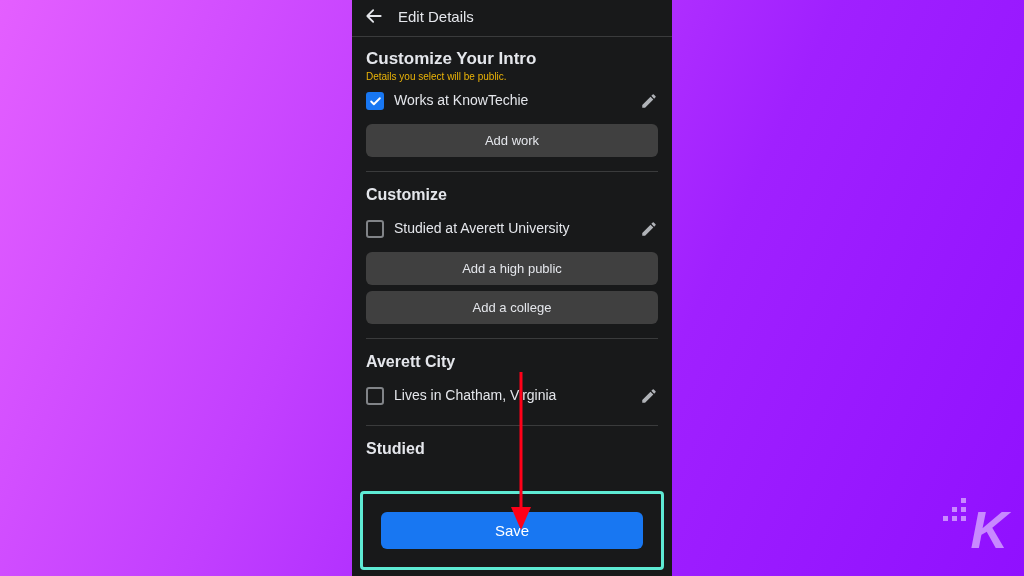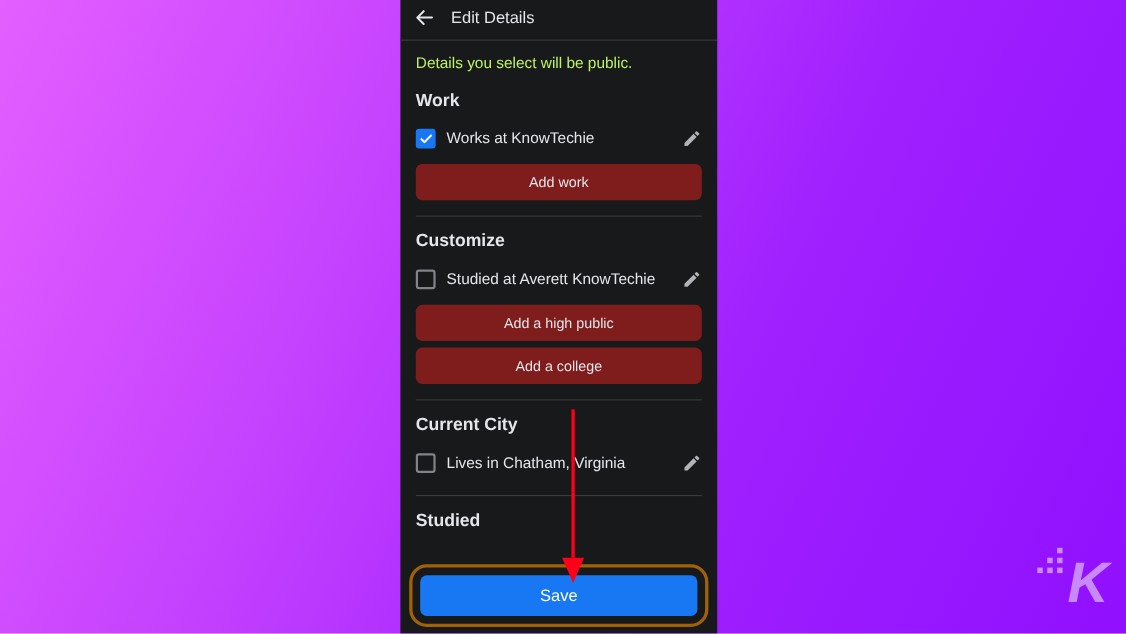--- a/index.html
+++ b/index.html
@@ -6,23 +6,23 @@
     body {
       width: 1024px;
       height: 576px;
       background: linear-gradient(115deg, #e45fff 0%, #c23fff 35%, #a020ff 65%, #9010ff 100%);
       font-family: -apple-system, BlinkMacSystemFont, "Segoe UI", Helvetica, Arial, sans-serif;
       position: relative;
       overflow: hidden;
     }
     .phone {
       position: absolute;
-      left: 364px;
+      left: 352px;
       top: 0;
-      width: 288px;
+      width: 320px;
       height: 576px;
       background: #18191a;
       color: #e4e6eb;
       overflow: hidden;
     }
     .header {
       display: flex;
       align-items: center;
       padding: 6px 12px 10px 12px;
       border-bottom: 1px solid #3a3b3c;
@@ -43,23 +43,23 @@
     .content {
       padding: 12px 14px 0 14px;
     }
     .intro-title {
       font-size: 17px;
       font-weight: 700;
       color: #e4e6eb;
       margin-bottom: 2px;
     }
     .intro-sub {
-      font-size: 14px;
-      color: #bef264;
-      margin-bottom: 18px;
+      font-size: 10px;
+      color: #eab308;
+      margin-bottom: 4px;
     }
     .section-title {
       font-size: 16px;
       font-weight: 700;
       color: #e4e6eb;
       margin-bottom: 10px;
     }
     .row {
       display: flex;
       align-items: flex-start;
@@ -85,42 +85,42 @@
       font-size: 14px;
       color: #e4e6eb;
     }
     .pencil {
       width: 18px;
       height: 18px;
       flex-shrink: 0;
     }
     .add-btn {
       width: 100%;
-      background: #7f1d1d;
+      background: #404040;
       border: none;
       color: #e4e6eb;
       font-size: 13px;
       padding: 9px 12px;
       border-radius: 6px;
       margin-top: 8px;
       cursor: pointer;
     }
     .divider {
       border: none;
       border-top: 1px solid #3a3b3c;
       margin: 14px 0;
     }
     .save-wrap {
       position: absolute;
       left: 8px;
       right: 8px;
       bottom: 6px;
-      border: 3px solid #a16207;
-      border-radius: 16px;
-      padding: 7px;
+      border: 3px solid #5eead4;
+      border-radius: 4px;
+      padding: 18px;
     }
     .save-btn {
       width: 100%;
       background: #1877f2;
       border: none;
       color: #fff;
       font-size: 15px;
       font-weight: 500;
       padding: 10px 0;
       border-radius: 6px;
@@ -166,24 +166,24 @@
       <svg viewBox="0 0 24 24" width="20" height="20" fill="none" stroke="#e4e6eb" stroke-width="2.2" stroke-linecap="round" stroke-linejoin="round">
           <line x1="20" y1="12" x2="5" y2="12"></line>
           <polyline points="11 5 4 12 11 19"></polyline>
         </svg>
     </div>
     <div class="header-title">Edit Details</div>
   </div>
 
   <div class="content">
 
+    <div class="intro-title">Customize Your Intro</div>
     <div class="intro-sub">Details you select will be public.</div>
 
     
-    <div class="section-title">Work</div>
     <div class="row">
       <div class="checkbox checked">
         <svg viewBox="0 0 24 24" width="13" height="13" fill="none" stroke="#fff" stroke-width="3.5" stroke-linecap="round" stroke-linejoin="round">
             <polyline points="4 12 9 17 20 6"></polyline>
           </svg>
       </div>
       <div class="row-label">Works at KnowTechie</div>
       <div class="pencil">
         <svg viewBox="0 0 24 24" width="18" height="18" fill="#b0b3b8">
             <path d="M3 17.25V21h3.75l11-11-3.75-3.75-11 11zM20.71 7.04a1 1 0 0 0 0-1.41l-2.34-2.34a1 1 0 0 0-1.41 0l-1.83 1.83 3.75 3.75 1.83-1.83z"></path>
@@ -192,36 +192,36 @@
     </div>
     <button class="add-btn">Add work</button>
 
     <hr class="divider">
 
     
     <div class="section-title">Customize</div>
 
     <div class="row">
       <div class="checkbox"></div>
-      <div class="row-label">Studied at Averett KnowTechie</div>
+      <div class="row-label">Studied at Averett University</div>
       <div class="pencil">
         <svg viewBox="0 0 24 24" width="18" height="18" fill="#b0b3b8">
             <path d="M3 17.25V21h3.75l11-11-3.75-3.75-11 11zM20.71 7.04a1 1 0 0 0 0-1.41l-2.34-2.34a1 1 0 0 0-1.41 0l-1.83 1.83 3.75 3.75 1.83-1.83z"></path>
           </svg>
       </div>
     </div>
 
 
     <button class="add-btn">Add a high public</button>
     <button class="add-btn" style="margin-top:6px">Add a college</button>
 
     <hr class="divider">
 
     
-    <div class="section-title">Current City</div>
+    <div class="section-title">Averett City</div>
     <div class="row">
       <div class="checkbox"></div>
       <div class="row-label">Lives in Chatham, Virginia</div>
       <div class="pencil">
         <svg viewBox="0 0 24 24" width="18" height="18" fill="#b0b3b8">
             <path d="M3 17.25V21h3.75l11-11-3.75-3.75-11 11zM20.71 7.04a1 1 0 0 0 0-1.41l-2.34-2.34a1 1 0 0 0-1.41 0l-1.83 1.83 3.75 3.75 1.83-1.83z"></path>
           </svg>
       </div>
     </div>
 

